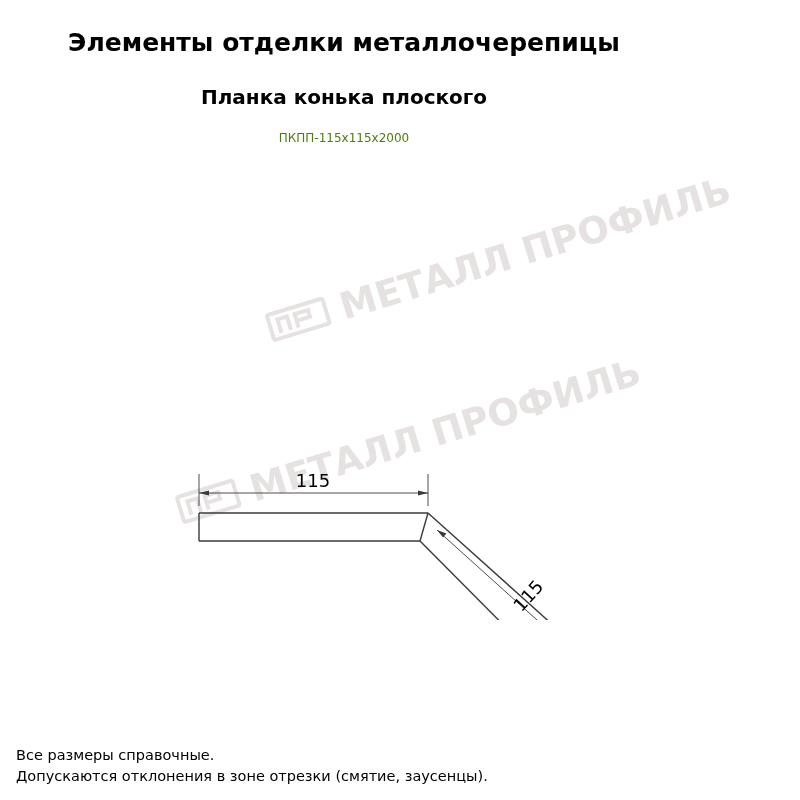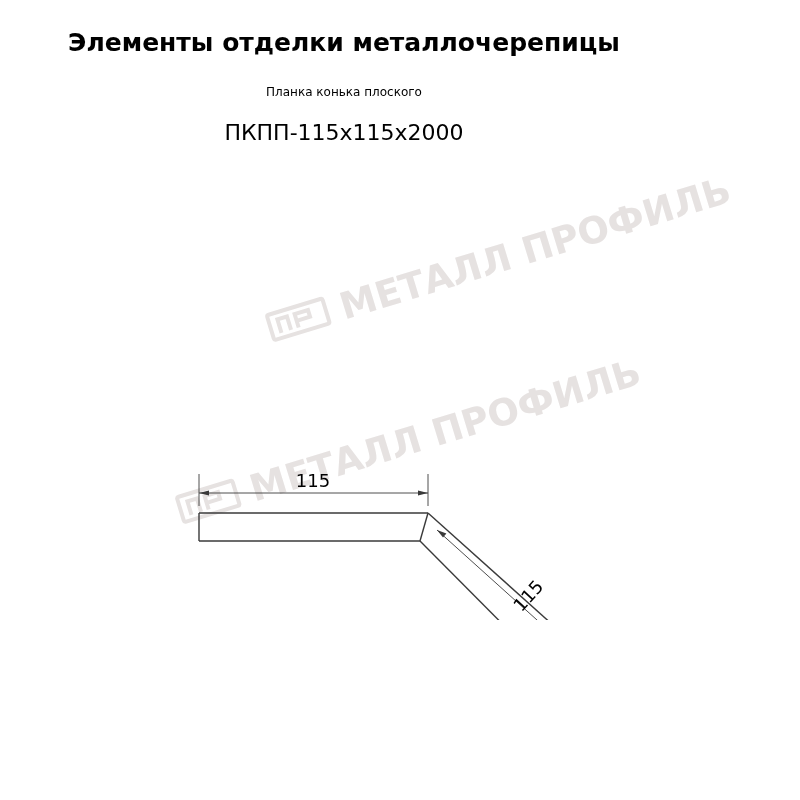--- a/index.html
+++ b/index.html
@@ -29,32 +29,32 @@
   }
   .main-title {
     font-size: 25px;
     font-weight: bold;
     letter-spacing: 0px;
     color: #000000;
     line-height: 1.2;
   }
   .sub-title {
     margin-top: 26px;
-    font-size: 12px;
-    font-weight: normal;
+    font-size: 20px;
+    font-weight: bold;
     color: #000000;
     line-height: 1.35;
   }
   .sub-title .line2 {
     display: block;
   }
   .code-title {
     margin-top: 20px;
-    font-size: 22px;
-    color: #000000;
+    font-size: 12px;
+    color: #4d7c0f;
     text-align: center;
   }
   .drawing {
     position: absolute;
     top: 200px;
     left: 0;
     width: 748px;
     height: 420px;
   }
   .drawing svg {
@@ -166,14 +166,18 @@
       <g fill="#3a3a3a">
         <polygon points="437,330 446.4,333.6 443,337.4"></polygon>
         <polygon points="597,474 587.6,470.4 591,466.6"></polygon>
       </g>
 
       <text class="dim-label" x="313" y="287" text-anchor="middle">115</text>
       <text class="dim-label" x="533" y="400" text-anchor="middle" transform="rotate(-48 533 400)">115</text>
     </svg>
   </div>
 
+  <div class="footer">
+    <div>Все размеры справочные.</div>
+    <div>Допускаются отклонения в зоне отрезки (смятие, заусенцы).</div>
+  </div>
 
 </div>
 
 </body></html>

